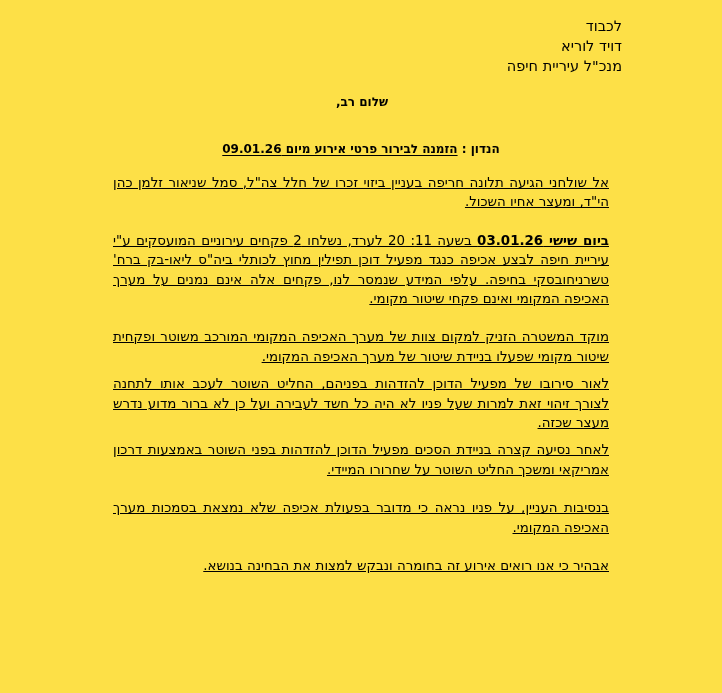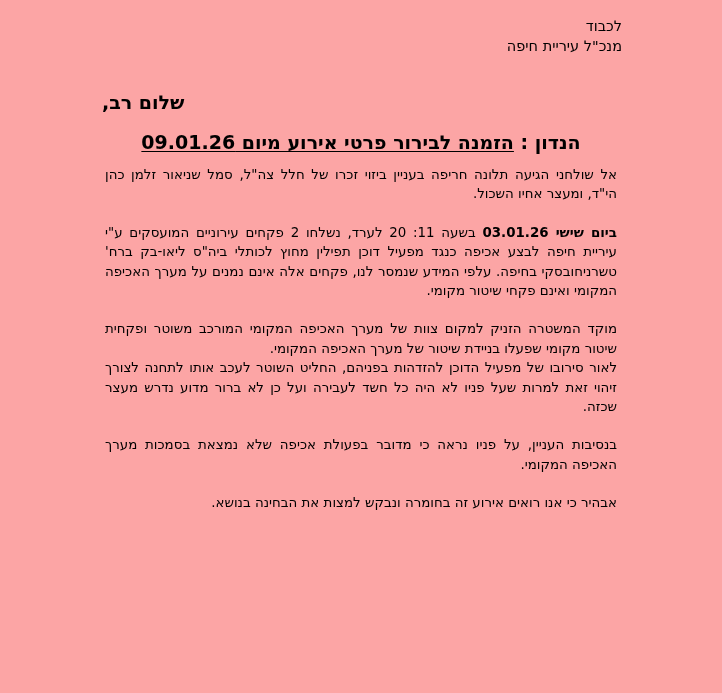--- a/index.html
+++ b/index.html
@@ -14,21 +14,21 @@
     overflow: hidden;
     font-family: "DejaVu Sans", "Liberation Sans", sans-serif;
     color: #000000;
     direction: rtl;
   }
 
   .page {
     position: relative;
     width: 722px;
     height: 693px;
-    background: #fca5a5;
+    background: #fde047;
     box-sizing: border-box;
   }
 
   
   .addressee {
     position: absolute;
     top: 16px;
     right: 100px;
     width: 520px;
     text-align: right;
@@ -39,34 +39,34 @@
   .addressee .line {
     display: block;
     white-space: nowrap;
   }
 
   .greeting {
     position: absolute;
     top: 92px;
     right: 100px;
     width: 520px;
-    text-align: left;
-    font-size: 19px;
+    text-align: center;
+    font-size: 12px;
     font-weight: bold;
     line-height: 20px;
   }
 
   
   .subject {
     position: absolute;
-    top: 132px;
+    top: 139px;
     right: 0;
     left: 0;
     text-align: center;
-    font-size: 19px;
+    font-size: 12px;
     font-weight: bold;
     line-height: 20px;
   }
   .subject .subject-label {
     text-decoration: none;
   }
   .subject .subject-text {
     text-decoration: underline;
     text-underline-offset: 2px;
   }
@@ -78,53 +78,56 @@
     right: 105px;
     width: 512px;
     direction: rtl;
     text-align: justify;
     text-align-last: right;
     font-size: 13.4px;
     line-height: 19.4px;
   }
 
   .para {
-    margin: 0;
+    margin: 8px;
     padding: 0;
     text-align: justify;
     text-align-last: right;
+    text-decoration: underline;
   }
   .para + .para {
     margin-top: 0;
   }
   .para.gap {
     margin-top: 19px;
   }
   .para b, .para .bold {
     font-weight: bold;
   }
 </style>
 </head>
 <body>
 
 <div class="page">
 
   <div class="addressee">
     <span class="line">לכבוד</span>
+    <span class="line">דויד לוריא</span>
     <span class="line"><span class="underlined">מנכ"ל עיריית חיפה</span></span>
   </div>
 
   <div class="greeting">שלום רב,</div>
 
   <div class="subject">
     <span class="subject-label">הנדון : </span><span class="subject-text">הזמנה לבירור פרטי אירוע מיום 09.01.26</span>
   </div>
 
   <div class="body-text" id="letter-body">
       <div class="para"><span>אל שולחני הגיעה תלונה חריפה בעניין ביזוי זכרו של חלל צה"ל, סמל שניאור זלמן כהן הי"ד, ומעצר אחיו השכול.</span></div>
       <div class="para gap"><span class="bold">ביום שישי 03.01.26</span><span> בשעה 11: 20 לערד, נשלחו 2 פקחים עירוניים המועסקים ע"י עיריית חיפה לבצע אכיפה כנגד מפעיל דוכן תפילין מחוץ לכותלי ביה"ס ליאו-בק ברח' טשרניחובסקי בחיפה. עלפי המידע שנמסר לנו, פקחים אלה אינם נמנים על מערך האכיפה המקומי ואינם פקחי שיטור מקומי.</span></div>
       <div class="para gap"><span>מוקד המשטרה הזניק למקום צוות של מערך האכיפה המקומי המורכב משוטר ופקחית שיטור מקומי שפעלו בניידת שיטור של מערך האכיפה המקומי.</span></div>
       <div class="para"><span>לאור סירובו של מפעיל הדוכן להזדהות בפניהם, החליט השוטר לעכב אותו לתחנה לצורך זיהוי זאת למרות שעל פניו לא היה כל חשד לעבירה ועל כן לא ברור מדוע נדרש מעצר שכזה.</span></div>
+      <div class="para"><span>לאחר נסיעה קצרה בניידת הסכים מפעיל הדוכן להזדהות בפני השוטר באמצעות דרכון אמריקאי ומשכך החליט השוטר על שחרורו המיידי.</span></div>
       <div class="para gap"><span>בנסיבות העניין, על פניו נראה כי מדובר בפעולת אכיפה שלא נמצאת בסמכות מערך האכיפה המקומי.</span></div>
       <div class="para gap"><span>אבהיר כי אנו רואים אירוע זה בחומרה ונבקש למצות את הבחינה בנושא.</span></div>
     </div>
 
 </div>
 
 </body></html>

